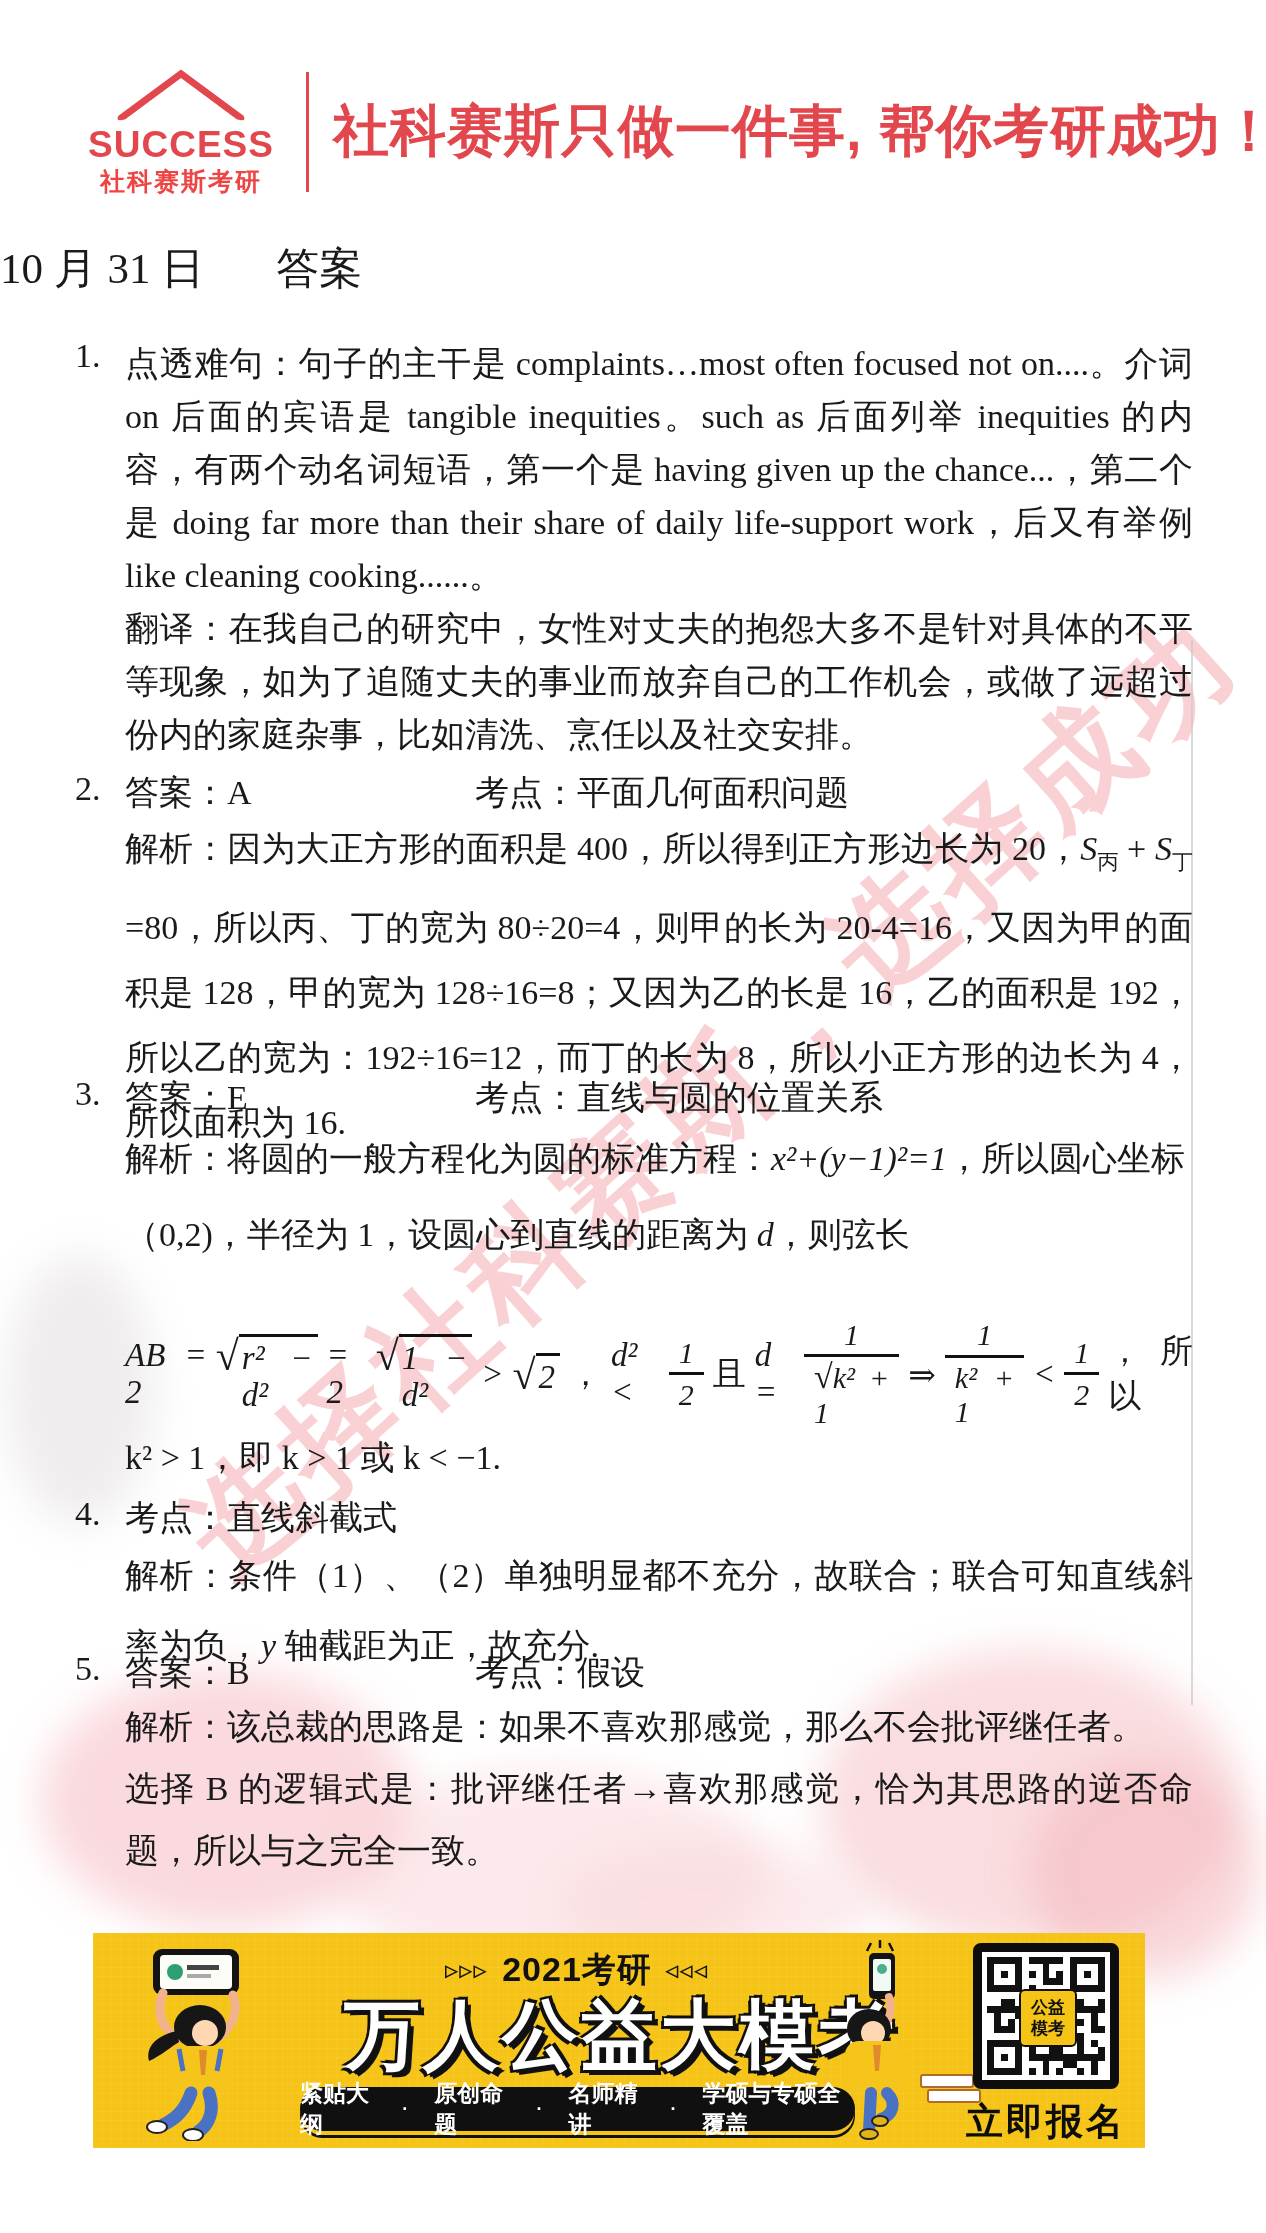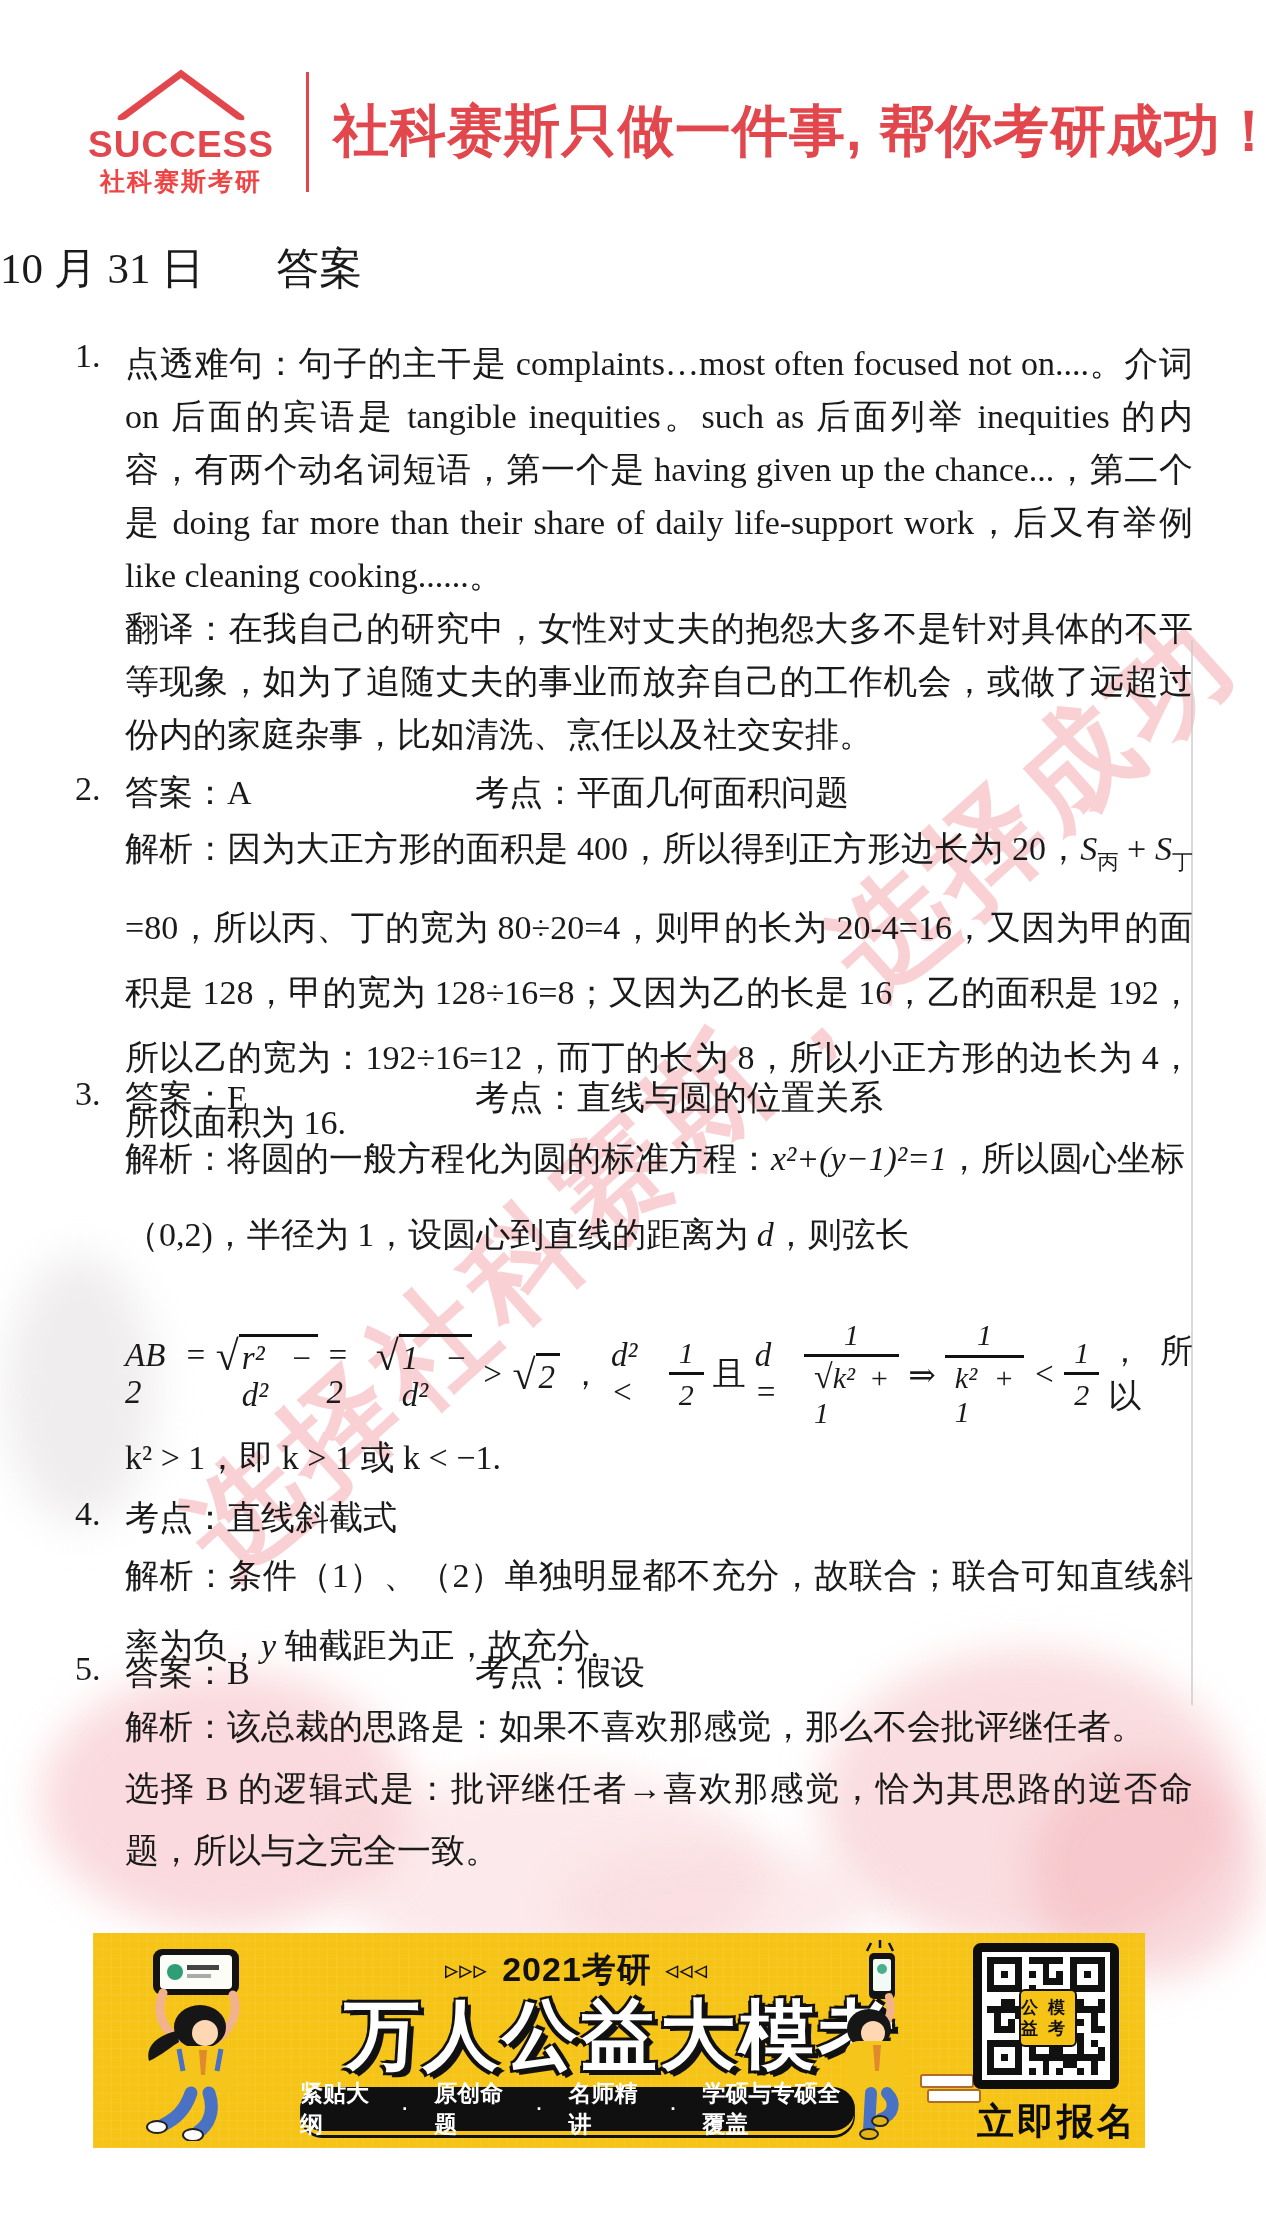--- a/index.html
+++ b/index.html
@@ -83,23 +83,23 @@
     text-shadow:3px 3px 0 #111,-2px -2px 0 #111,2px -2px 0 #111,-2px 2px 0 #111,3px -3px 0 #111,-3px 3px 0 #111,6px 5px 0 #111}
   .pill{position:absolute;left:207px;top:154px;width:555px;height:44px;background:#101010;border-radius:26px;
     display:flex;align-items:center;justify-content:center;gap:26px;color:#fff;
     font-family:"Liberation Sans",sans-serif;font-size:23px;font-weight:700;
     box-shadow:0 5px 0 -1px #F5C417,0 7px 0 0 #101010}
   .pill .sep{font-size:18px}
   .qr{position:absolute;left:880px;top:10px;width:146px;height:146px;box-sizing:border-box;background:#fff;
     border:9px solid #0d0d0d;border-radius:8px;padding:5px}
   .qr svg{display:block;width:100%;height:100%}
   .qr-badge{position:absolute;left:926px;top:56px;width:54px;height:54px;background:#F5C417;border:2px solid #111;border-radius:6px;
-    display:flex;flex-direction:row;align-items:center;justify-content:center;z-index:5;
+    display:flex;flex-direction:column;align-items:center;justify-content:center;z-index:5;
     font-family:"Liberation Sans",sans-serif;font-size:17px;font-weight:800;line-height:1.25;color:#111}
-  .cta{position:absolute;left:862px;top:164px;width:182px;text-align:right;color:#0d0d0d;
+  .cta{position:absolute;left:862px;top:164px;width:182px;text-align:center;color:#0d0d0d;
     font-family:"Liberation Sans",sans-serif;font-size:37px;font-weight:900;letter-spacing:3px}
   .girl-left{position:absolute;left:12px;top:10px}
   .girl-right{position:absolute;left:700px;top:2px}
   .books{position:absolute;left:822px;top:138px}
 </style>
 </head>
 <body>
 
 <div class="blob b1"></div>
 <div class="blob b2"></div>

